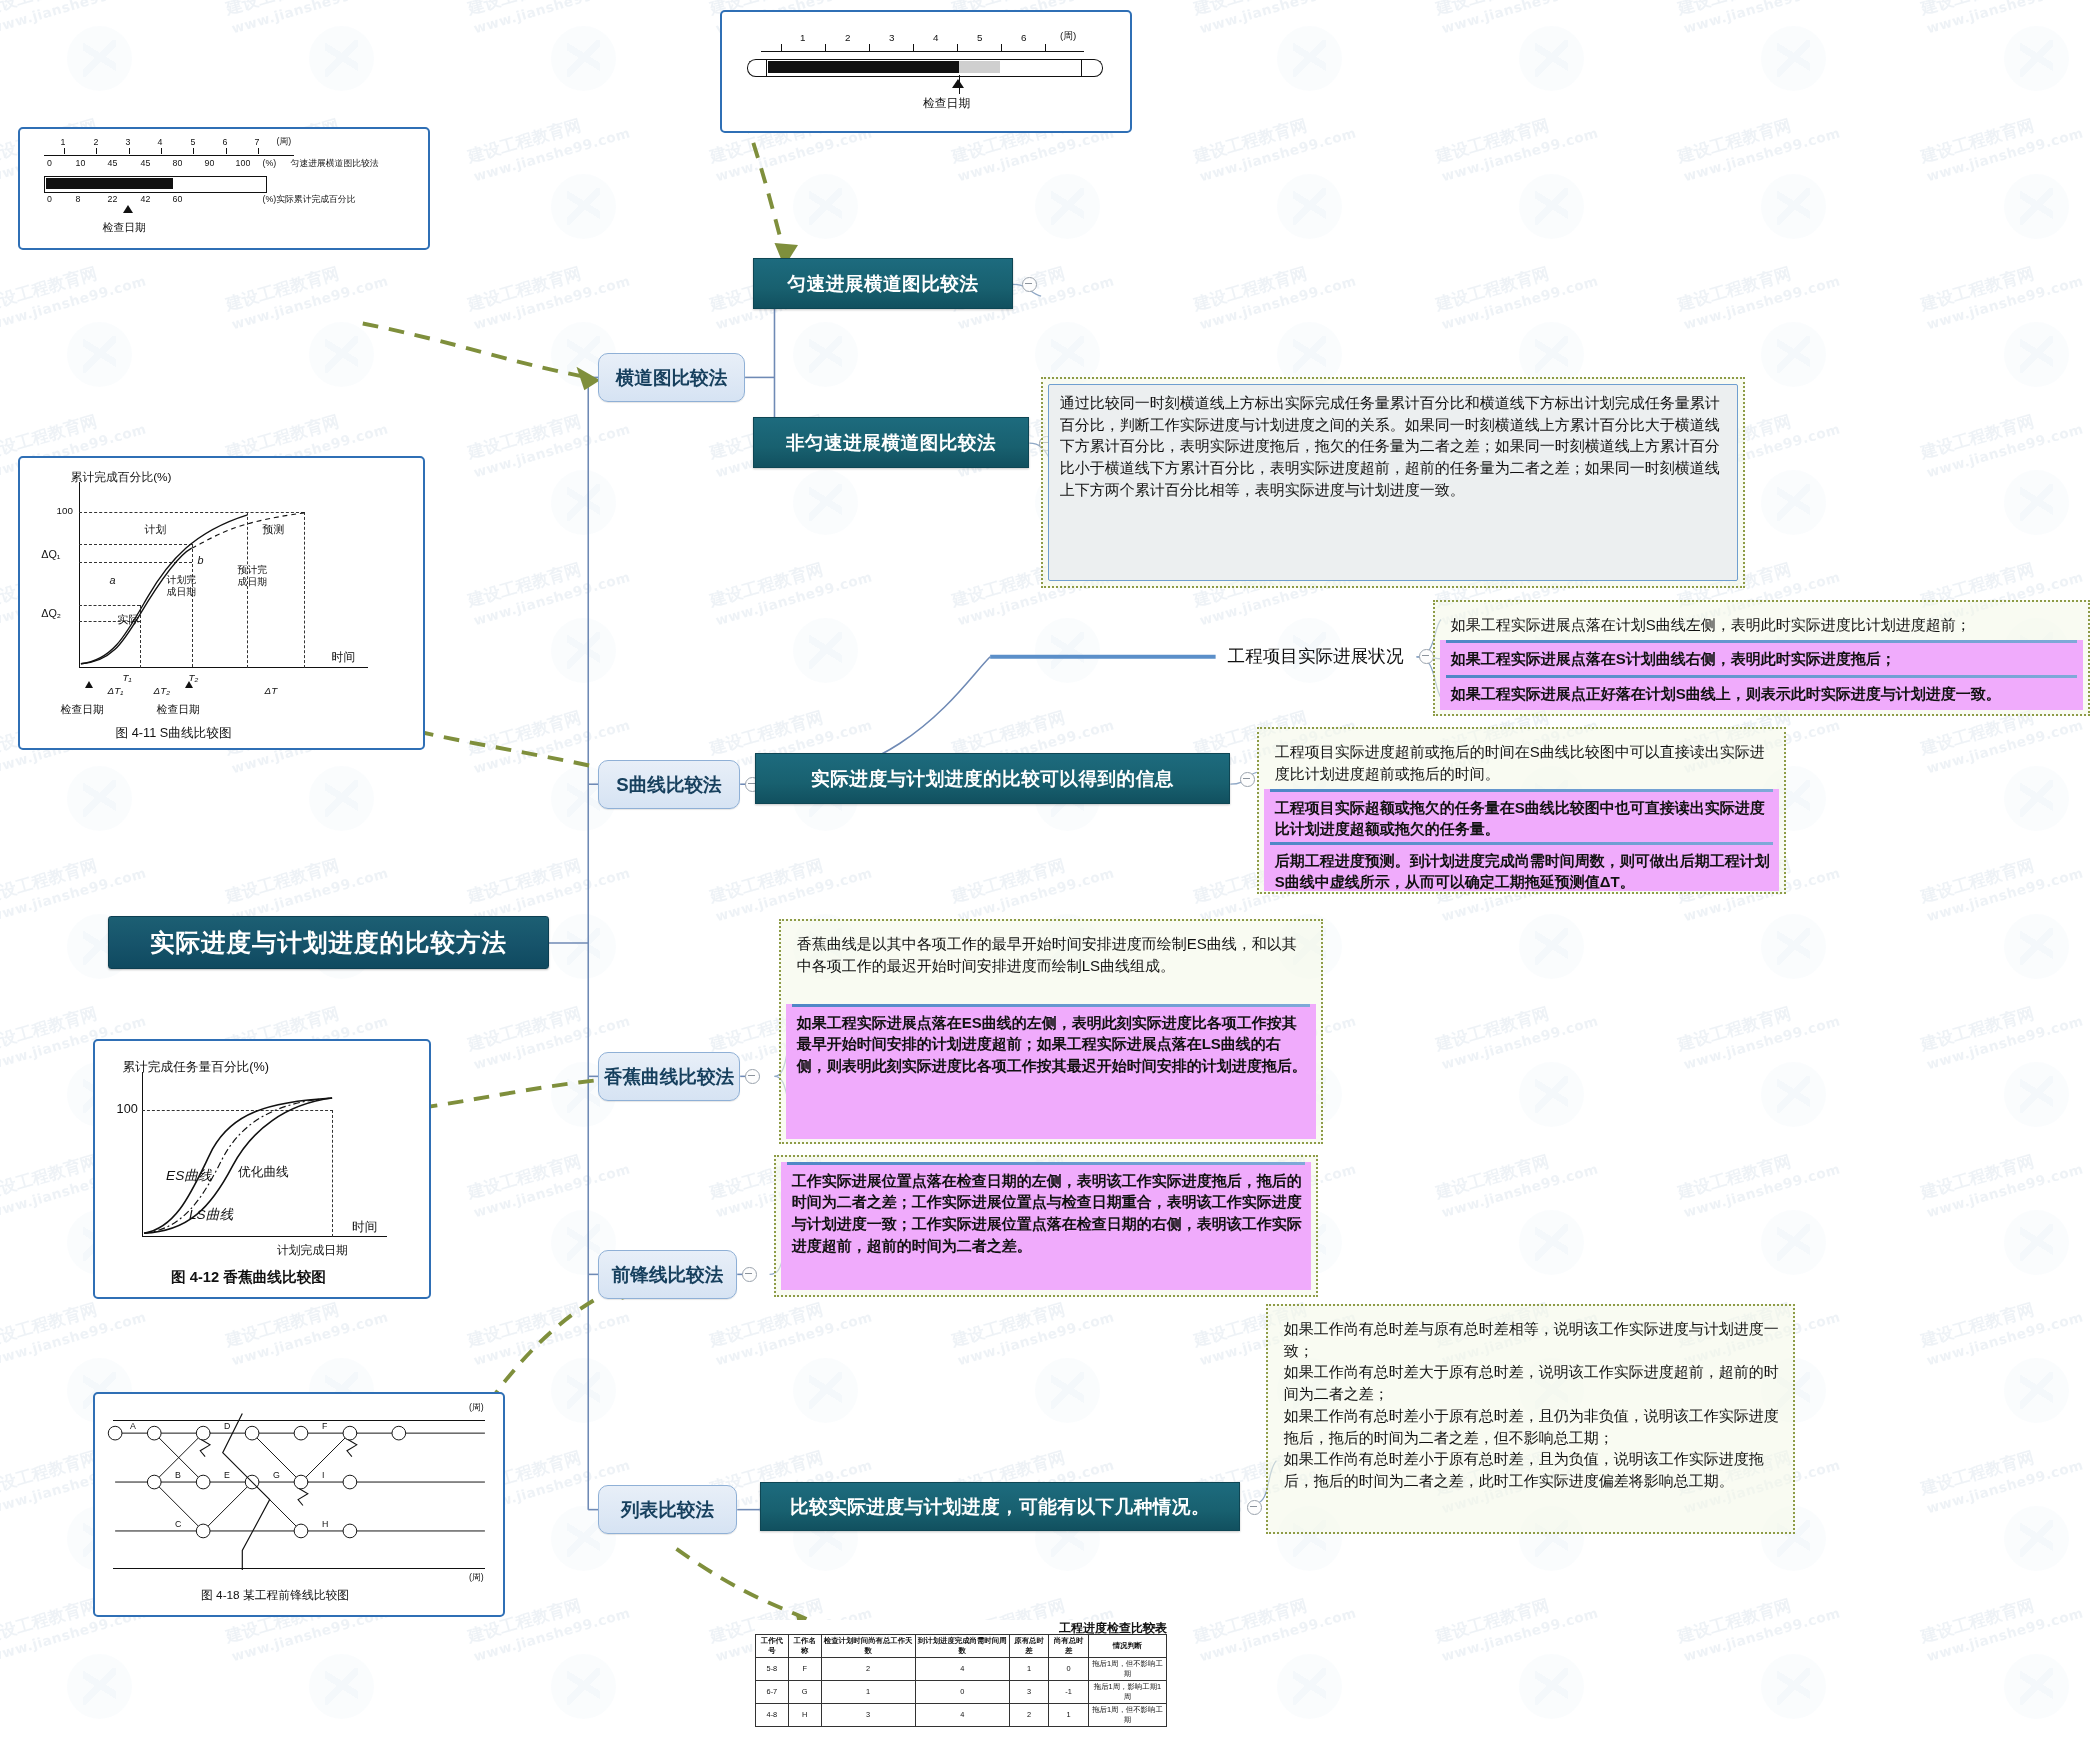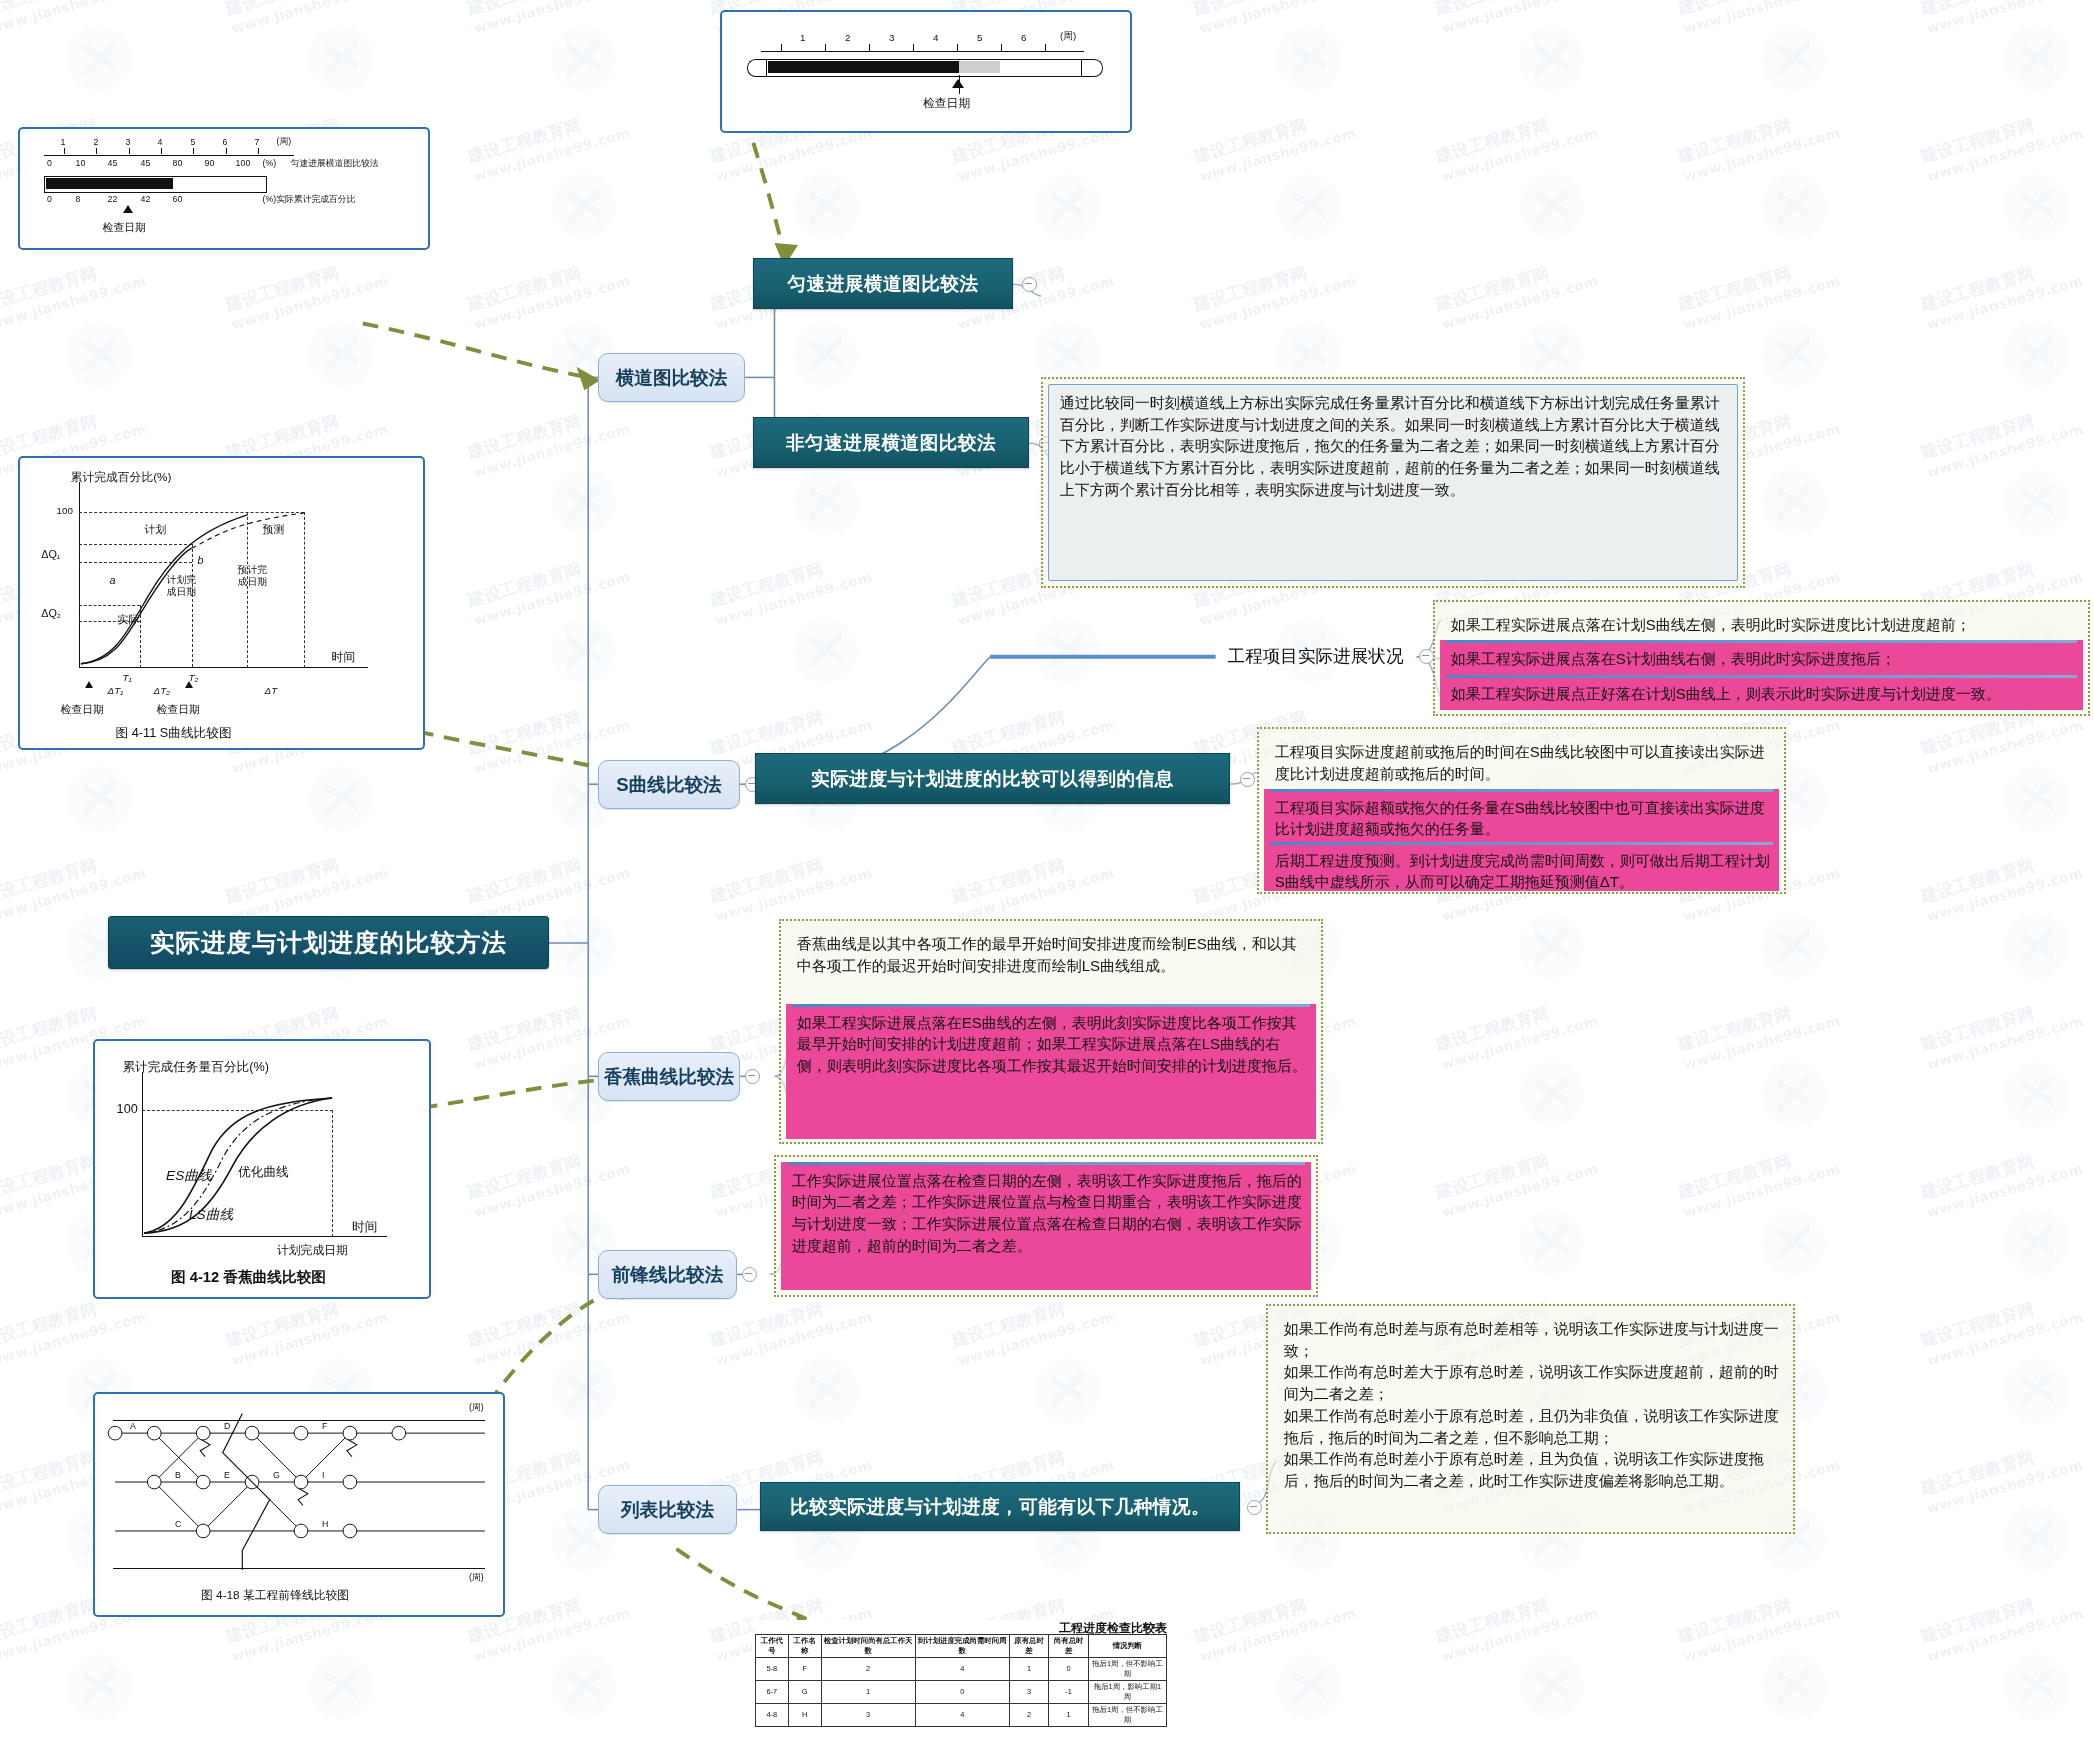--- a/index.html
+++ b/index.html
@@ -66,21 +66,21 @@
     padding:4.9px;
   }
   
   .desc{
     box-sizing:border-box;background:#eef1ea;
     border:1px solid #c8cfc0;
     color:#111;font-size:15px;line-height:1.45;
     padding:6.9px 8.8px 7.8px 10.8px;
     position:relative;
   }
-  .desc.bluebar{border:none;background:#ec4899;padding-top:7.8px;}
+  .desc.bluebar{border:none;background:#f0abfc;padding-top:7.8px;font-weight:bold;}
   .desc.bluebar:before{
     content:"";position:absolute;left:5.9px;right:5.9px;top:0;height:2.9px;
     background:linear-gradient(90deg,#4f86c6,#7fa9d8);
   }
   .desc.boxed{
     border:1px solid #6f9fd0;background:#eceff0;border-radius:2px;
   }
   .desc.flat{border:none;background:transparent;}
 
   

